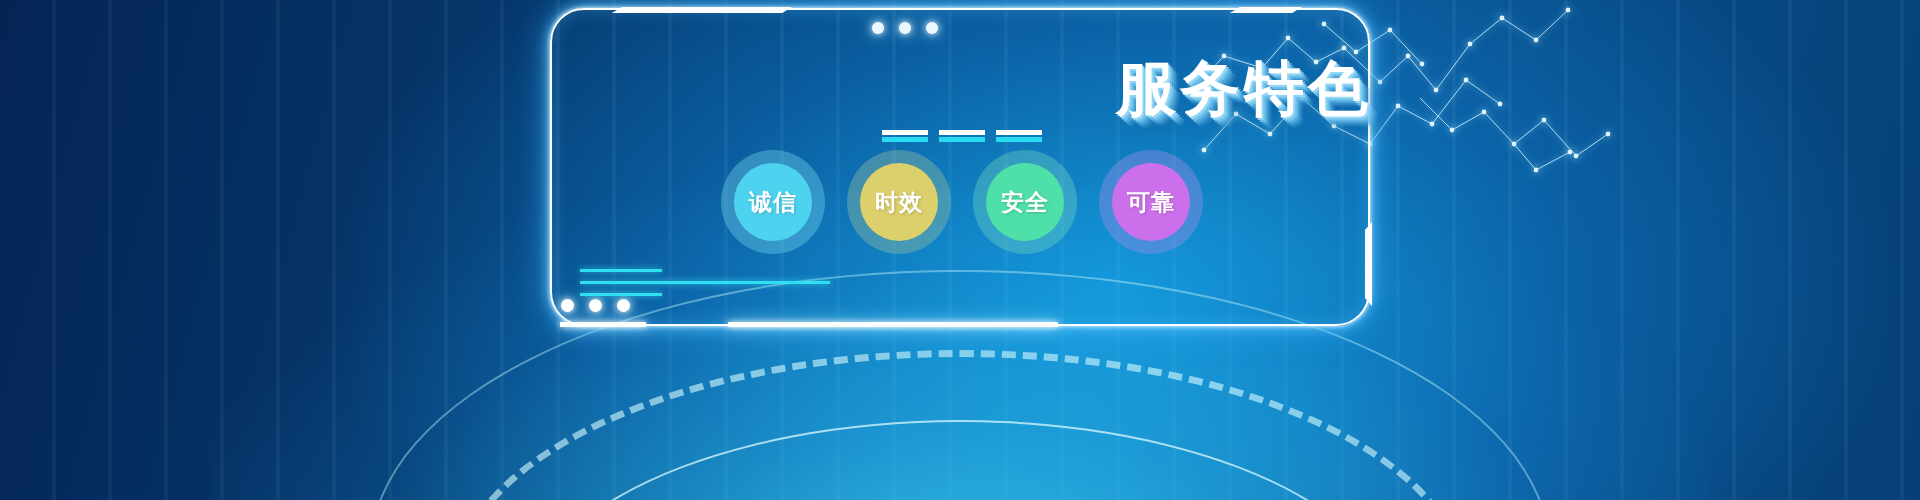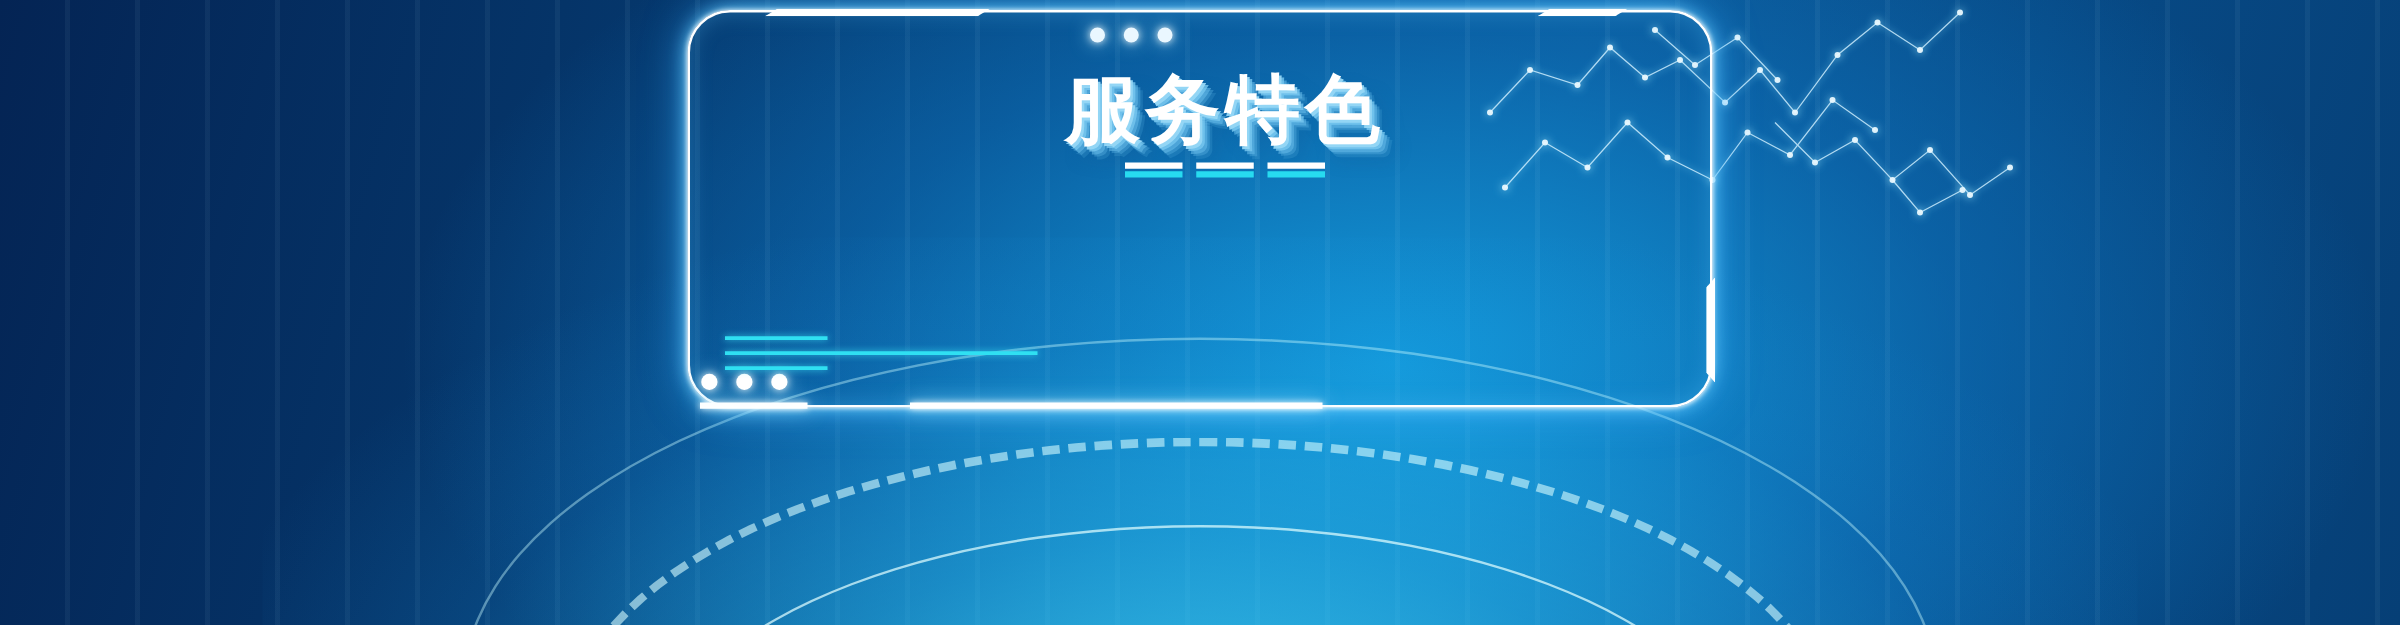--- a/index.html
+++ b/index.html
@@ -75,21 +75,21 @@
   .dots.top    { top: 12px; left: 320px; }
   .dots.bottom { bottom: 12px; left: 9px; }
   .dot {
     width: 13px; height: 13px; border-radius: 50%;
     background: #ffffff;
     box-shadow: 0 0 7px rgba(255,255,255,0.95), 0 0 16px rgba(140,225,255,0.9);
   }
   .dots.top .dot { width: 12px; height: 12px; background: #eaf7ff; }
 
   
-  .title-wrap { position: absolute; left: 0; top: 48px; width: 820px; text-align: center; margin-left: 18px; }
+  .title-wrap { position: absolute; left: 0; top: 48px; width: 820px; text-align: right; }
   .title {
     font-family: "DejaVu Sans", "Liberation Sans", sans-serif;
     font-weight: bold;
     font-size: 60px;
     letter-spacing: 4px;
     color: #ffffff;
     line-height: 1;
     text-shadow:
        2px 2px 0 rgba(150,215,245,0.95),
        4px 4px 0 rgba(120,200,240,0.80),
@@ -240,20 +240,34 @@
           <span class="dash-w" style="display:block"></span>
           <span class="dash-c" style="display:block"></span>
         </span>
         <span class="dash-col">
           <span class="dash-w" style="display:block"></span>
           <span class="dash-c" style="display:block"></span>
         </span>
       </div>
     </div>
 
+    <div class="circles">
+      <div class="circle-outer" style="background:rgba(120,215,240,0.38)">
+        <div class="circle-inner" style="background:#4dd2f0">诚信</div>
+      </div>
+      <div class="circle-outer" style="background:rgba(150,190,160,0.40)">
+        <div class="circle-inner" style="background:#dbd06b">时效</div>
+      </div>
+      <div class="circle-outer" style="background:rgba(120,220,195,0.36)">
+        <div class="circle-inner" style="background:#4ee0a8">安全</div>
+      </div>
+      <div class="circle-outer" style="background:rgba(150,140,230,0.42)">
+        <div class="circle-inner" style="background:#cb70ea">可靠</div>
+      </div>
+    </div>
 
     <div class="sci">
       <div class="sci-line l1"></div>
       <div class="sci-line l2"></div>
       <div class="sci-line l3"></div>
     </div>
 
   </div>
 </div>
 

